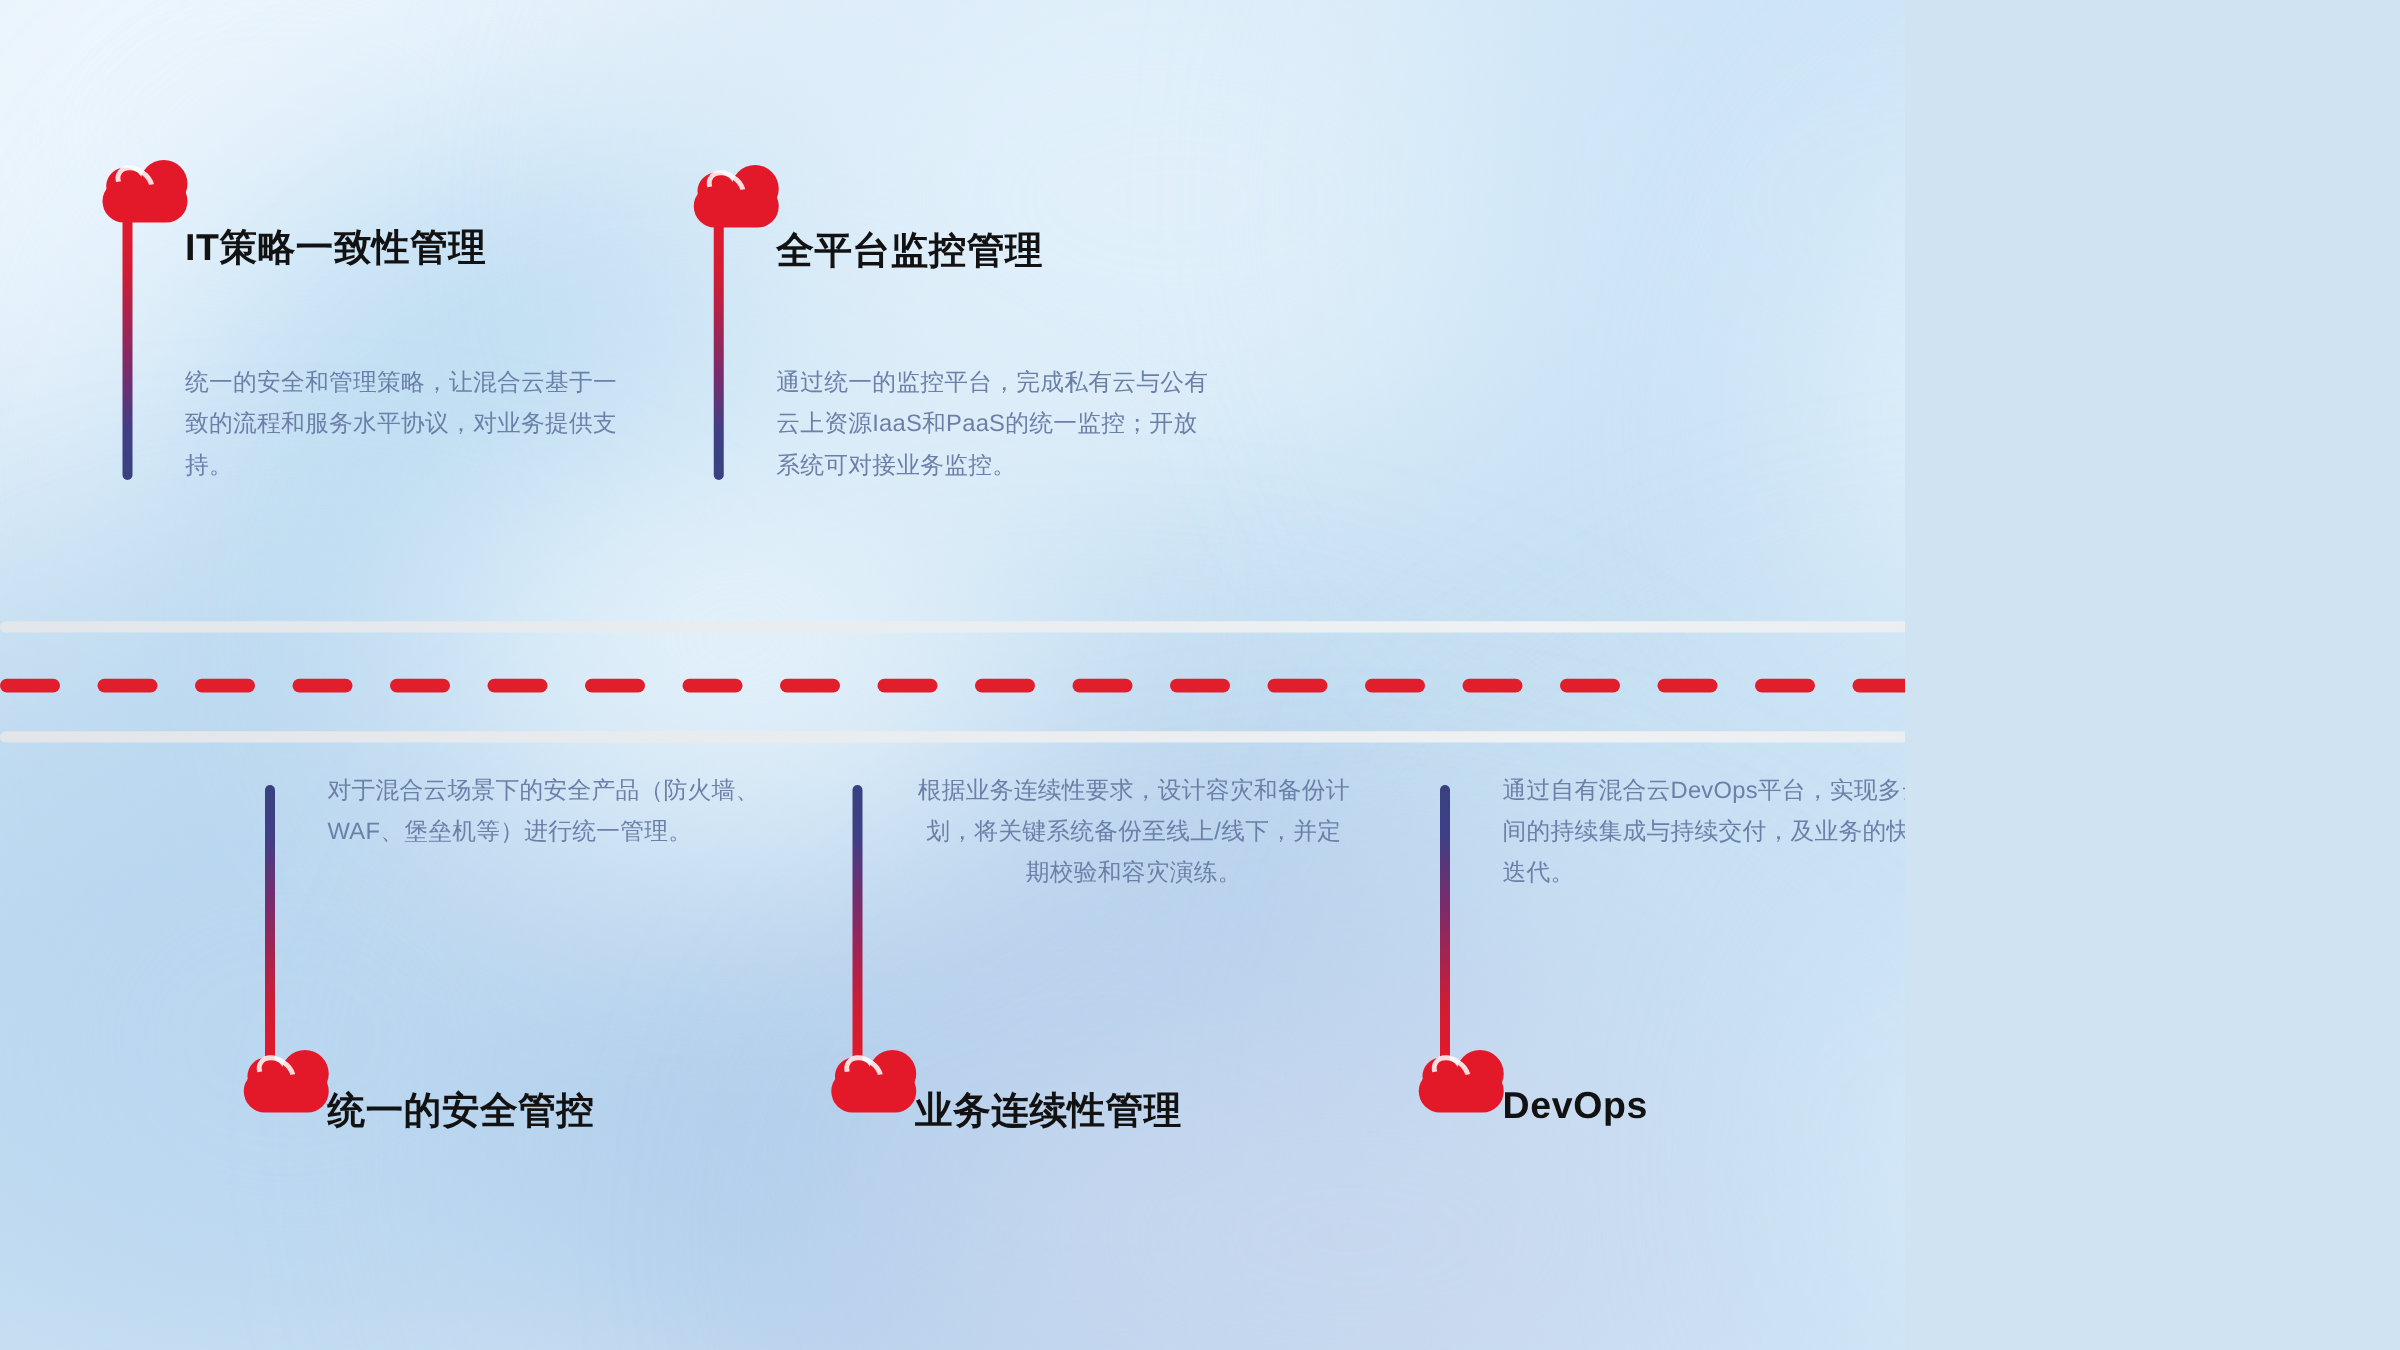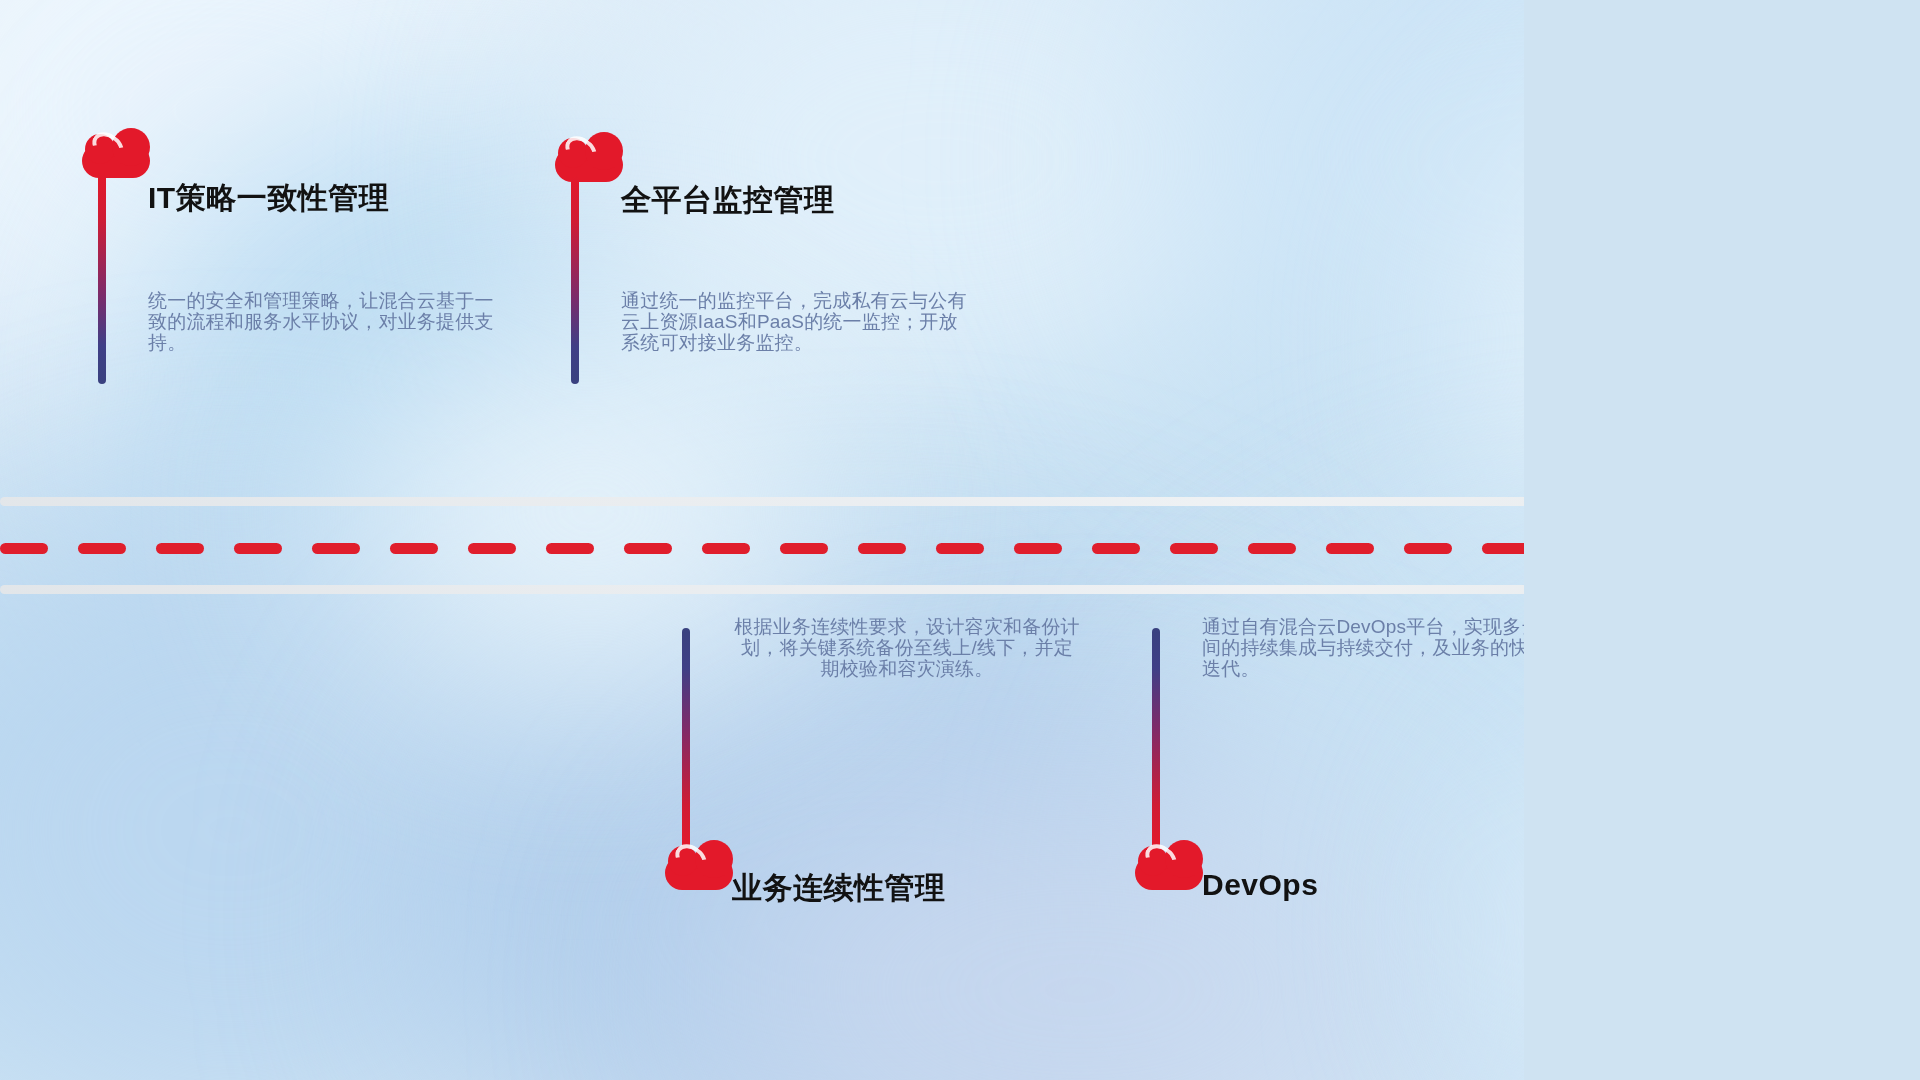--- a/index.html
+++ b/index.html
@@ -103,21 +103,21 @@
     color: #121212;
     font-size: 30px;
     font-weight: bold;
     letter-spacing: .5px;
     white-space: nowrap;
   }
   .body-text {
     position: absolute;
     color: #6b7fa8;
     font-size: 19px;
-    line-height: 21px;
+    line-height: 33px;
     letter-spacing: .2px;
     width: 350px;
   }
 
   
   .rule {
     position: absolute;
     left: 0;
     width: 1920px;
     height: 9px;
@@ -224,20 +224,31 @@
       <div class="dash" style="background: rgb(224, 30, 44);"></div>
       <div class="dash" style="background: rgb(224, 30, 44);"></div>
       <div class="dash" style="background: rgb(224, 30, 44);"></div>
       <div class="dash" style="background: rgb(224, 30, 44);"></div>
       <div class="dash" style="background: rgb(224, 30, 44);"></div>
     </div>
   <div class="rule bottom-rule"></div>
 
   <div class="row-bot">
 
+    <div class="col-bot c0">
+      <div class="stem up" style="left:22px; top:28px; height:222px;"></div>
+      <div class="body-text" style="left:72px; top:16px;">对于混合云场景下的安全产品（防火墙、WAF、堡垒机等）进行统一管理。</div>
+      <div class="title" style="left:72px; top:268px;">统一的安全管控</div>
+      <div class="cloud" style="left:5px; top:240px;">
+        <div class="base"></div>
+          <div class="puff-a"></div>
+          <div class="puff-b"></div>
+          <div class="shine"></div>
+      </div>
+    </div>
 
     <div class="col-bot c1">
       <div class="stem up" style="left:22px; top:28px; height:222px;"></div>
       <div class="body-text" style="left:72px; top:16px;text-align:center;">根据业务连续性要求，设计容灾和备份计划，将关键系统备份至线上/线下，并定期校验和容灾演练。</div>
       <div class="title" style="left:72px; top:268px;">业务连续性管理</div>
       <div class="cloud" style="left:5px; top:240px;">
         <div class="base"></div>
           <div class="puff-a"></div>
           <div class="puff-b"></div>
           <div class="shine"></div>

